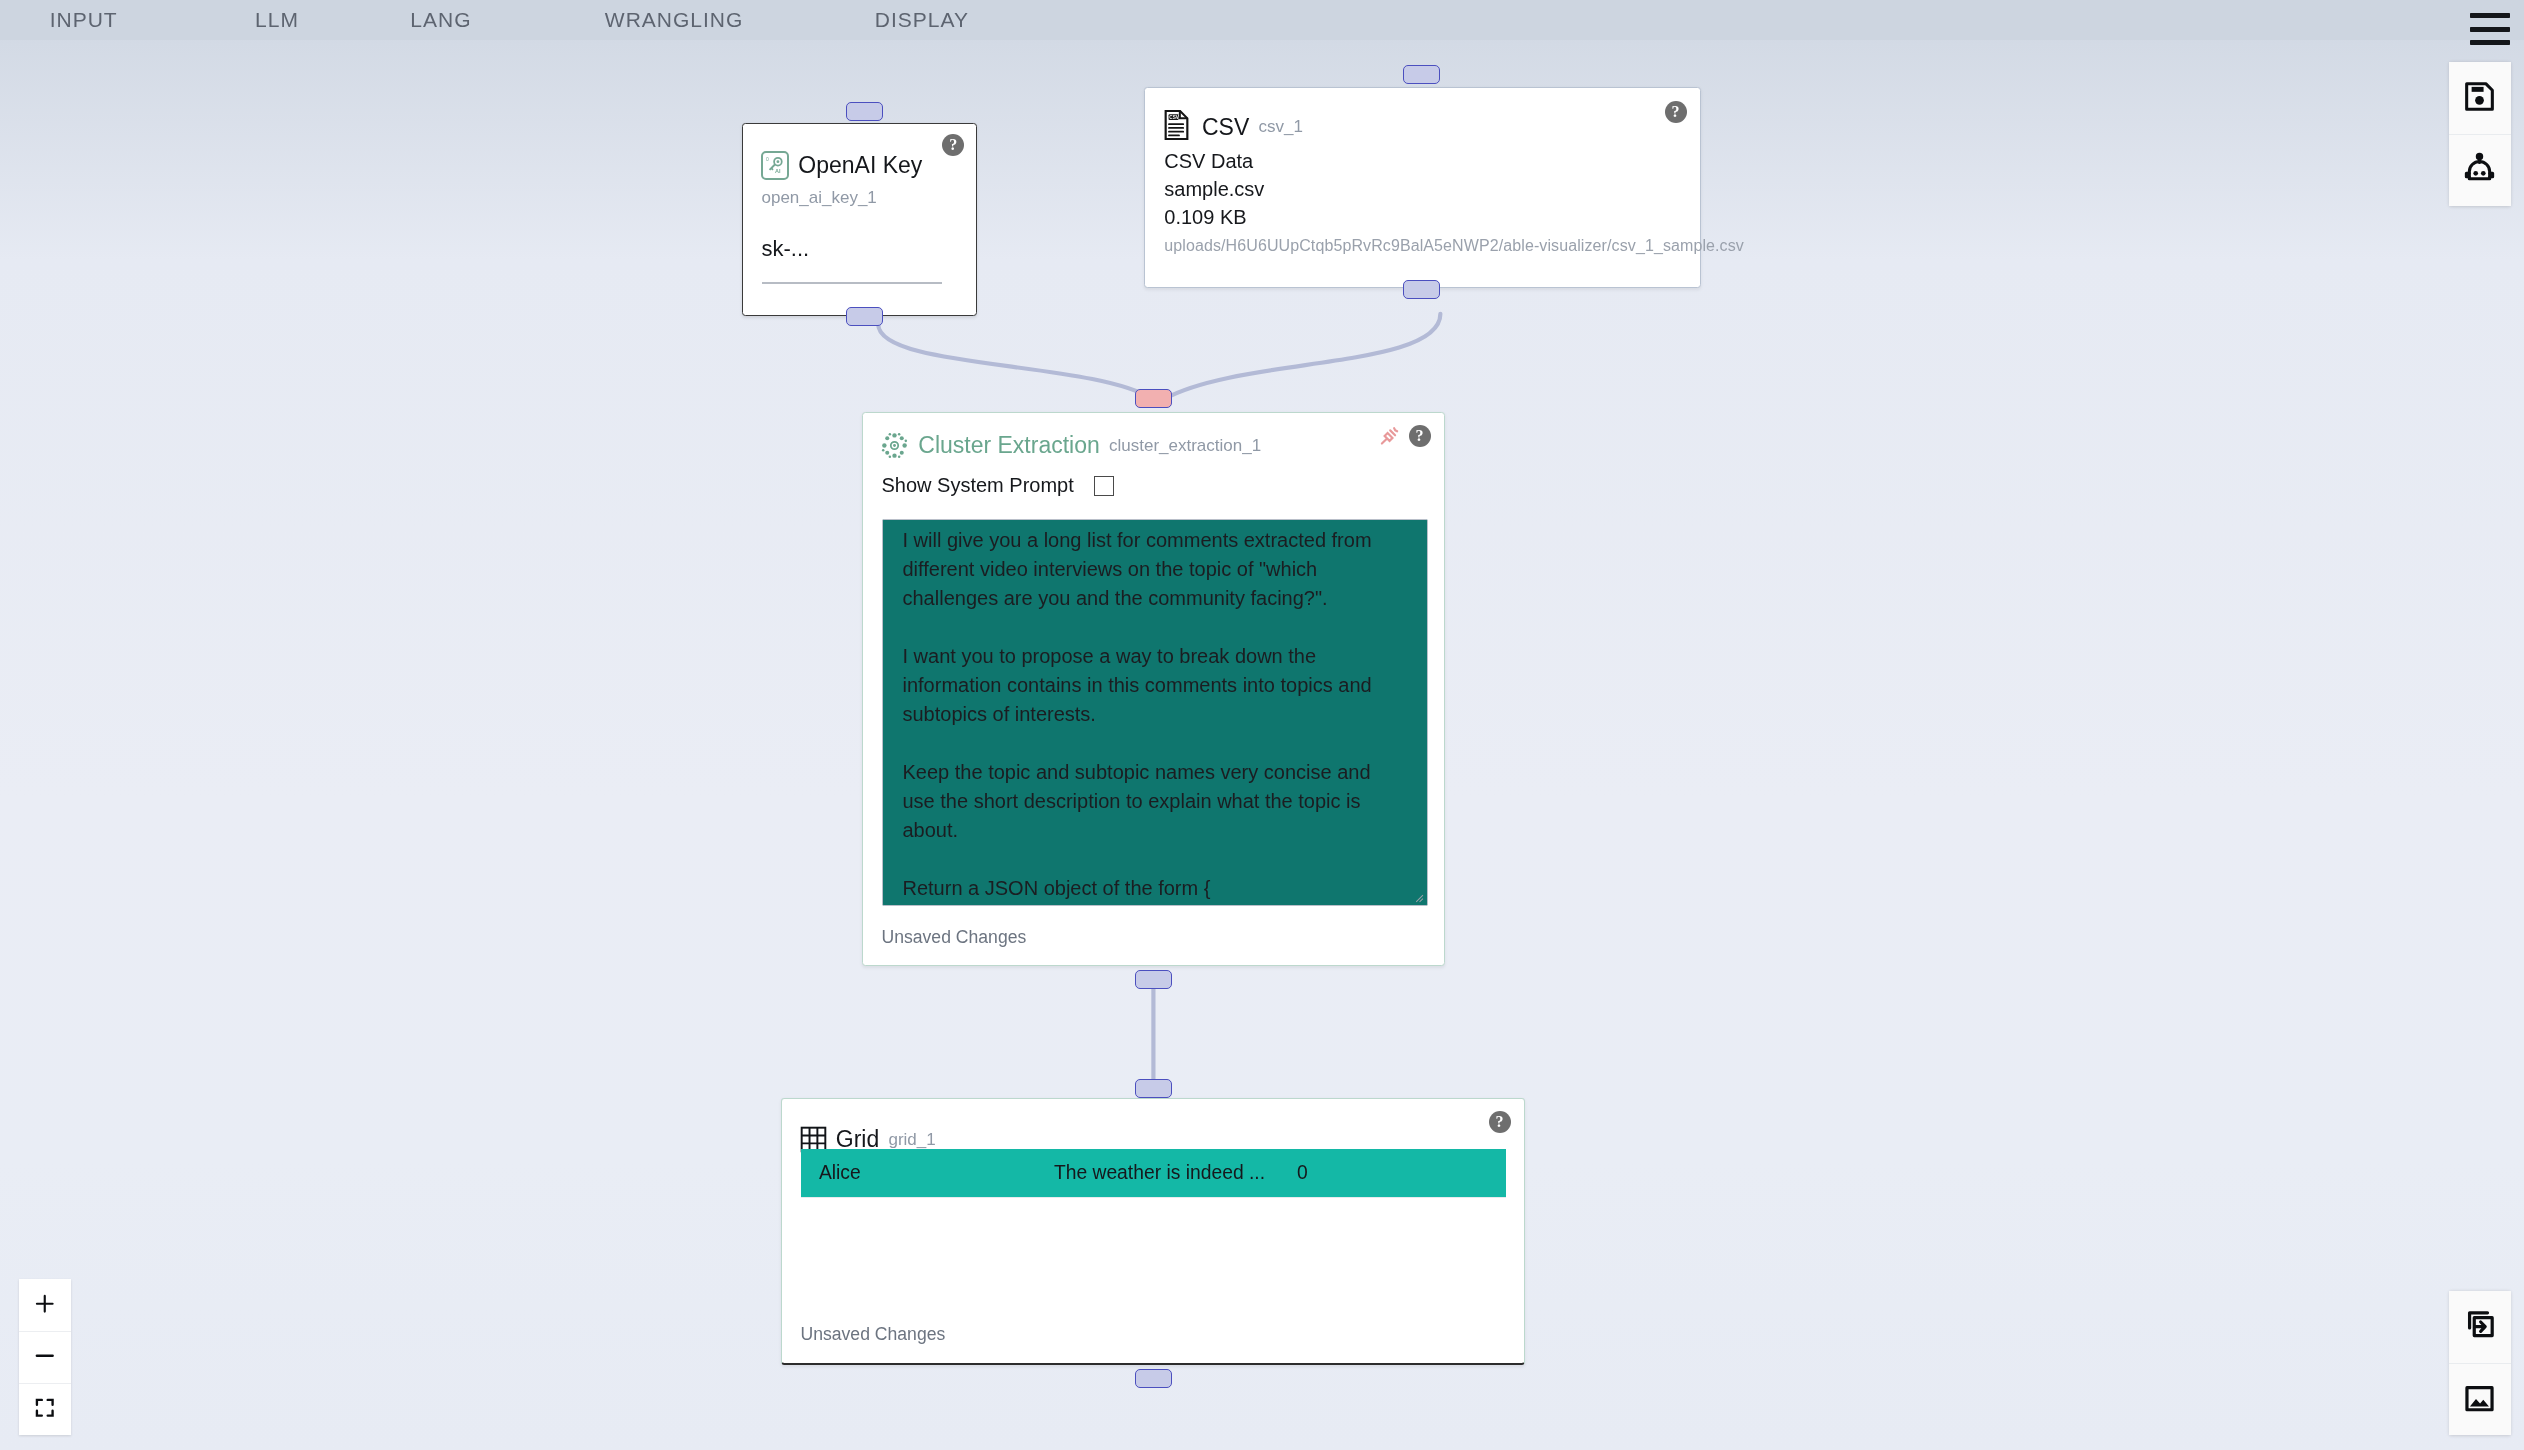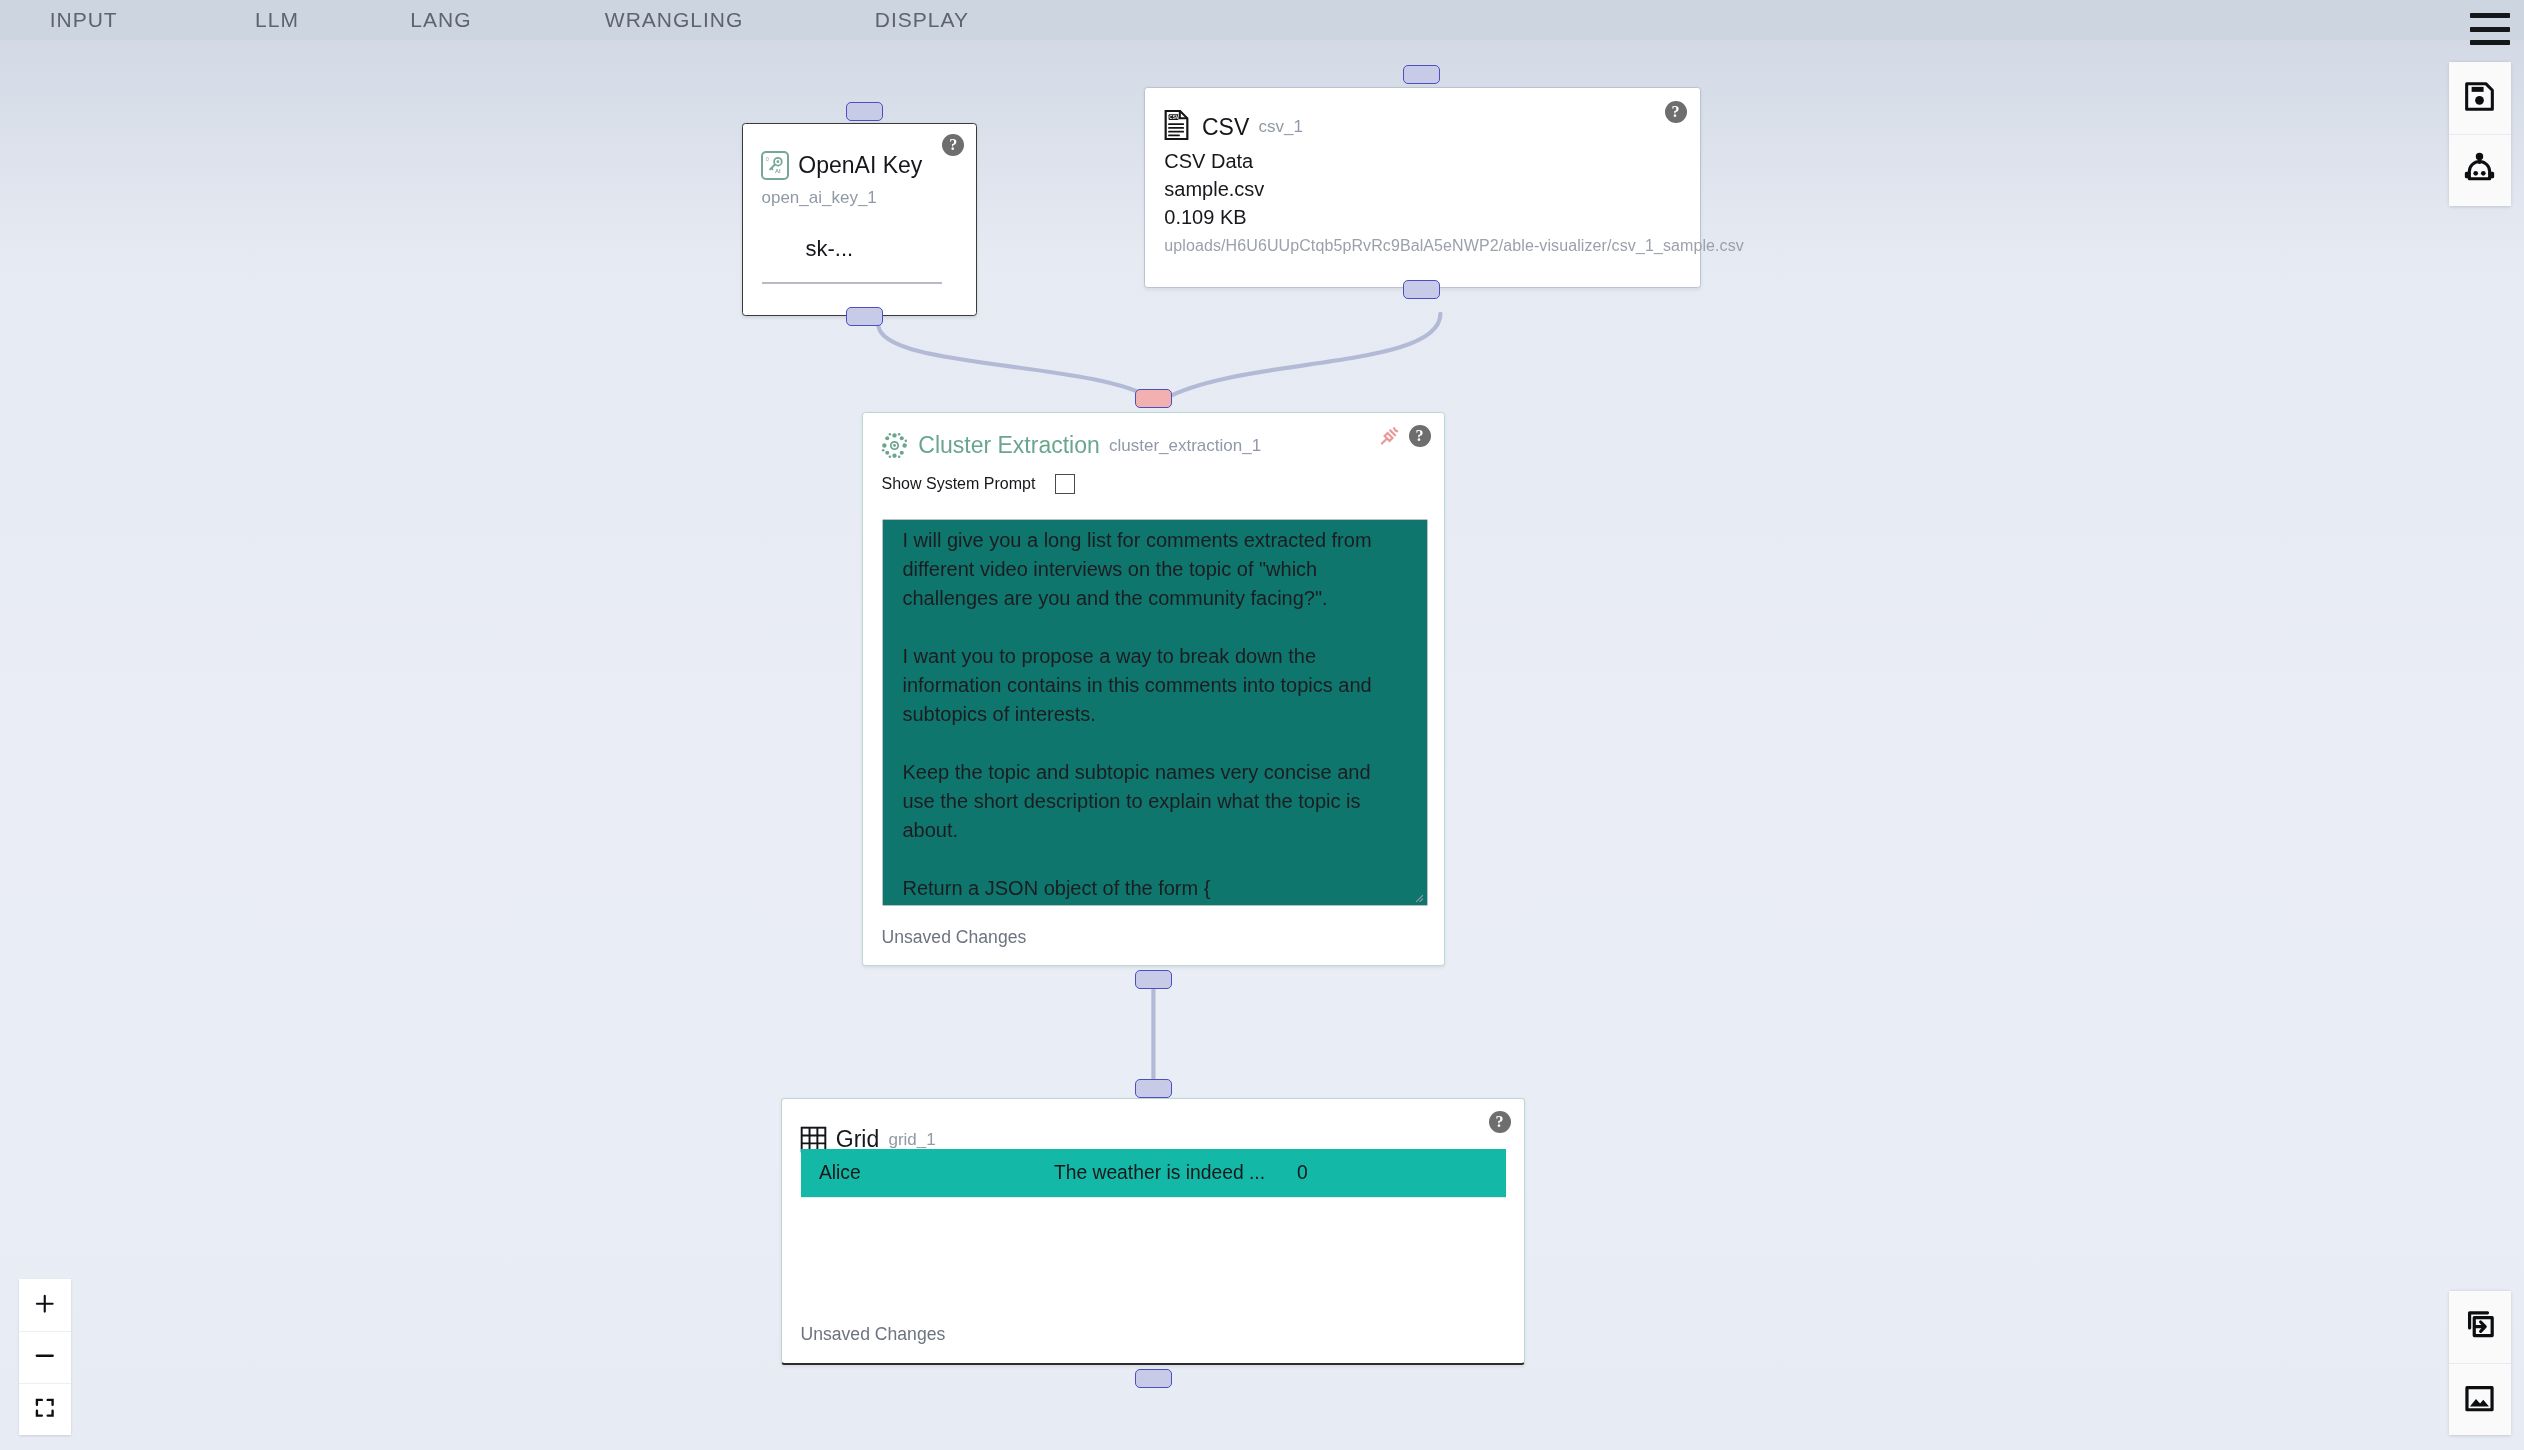--- a/index.html
+++ b/index.html
@@ -111,36 +111,36 @@
   .node-path { font-size: 16px; color: #9aa1ac; letter-spacing: 0.1px; white-space: nowrap; }
   .node-status { font-size: 17.6px; color: #6c7480; }
 
   
   .oa-icon {
     width: 28.5px; height: 28.5px; flex: 0 0 28.5px;
     border: 2.5px solid #76a894; border-radius: 5px;
     background: #ffffff;
     display: flex; align-items: center; justify-content: center;
   }
-  .key-value { font-size: 22px; color: #16181c; margin-left: 44px; }
+  .key-value { font-size: 22px; color: #16181c; }
   .key-underline { height: 1.7px; background: #b7bcc4; }
 
   
   .csv-icon { width: 28.5px; height: 34px; flex: 0 0 28.5px; }
 
   
   .cluster-icon { width: 28.5px; height: 28.5px; flex: 0 0 28.5px; }
 
   .checkbox {
     width: 20px; height: 20px;
     border: 1.7px solid #4a4a4a;
     background: #fff;
     cursor: pointer;
   }
-  .cb-label { font-size: 16px; color: #16181c; }
+  .cb-label { font-size: 20px; color: #16181c; }
 
   .prompt-box {
     position: absolute; left: 18.5px; top: 106px;
     width: 546px; height: 387px;
     border: 0.8px solid #b9bfc9;
     background: #0f766e;
     border-radius: 1.7px;
     padding: 6px 20px;
     overflow: hidden;
     cursor: text;

